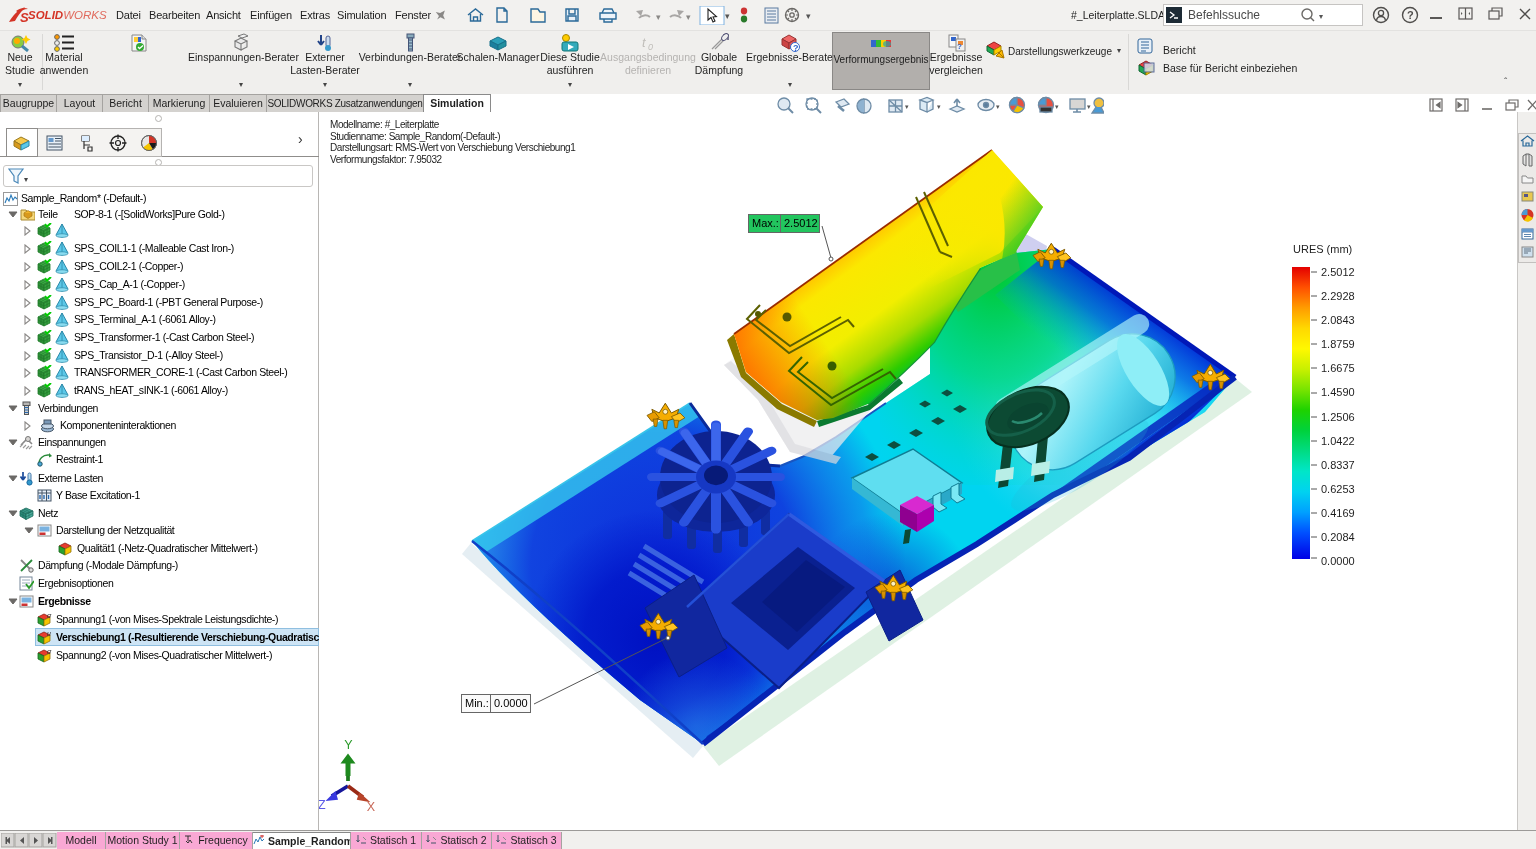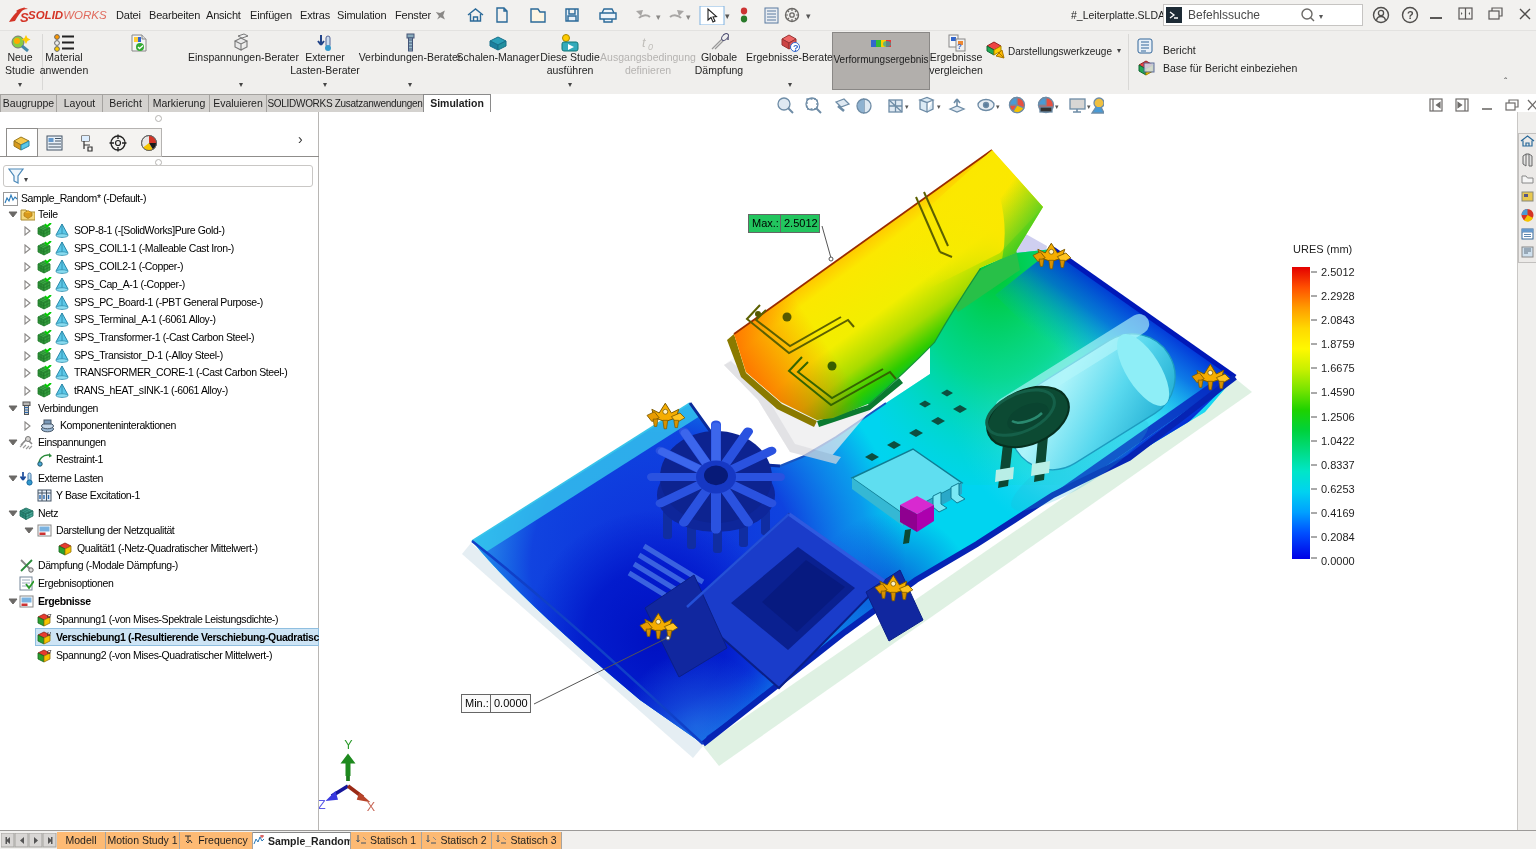--- a/index.html
+++ b/index.html
@@ -20,21 +20,21 @@
 .ttab.active{background:#fff;font-weight:bold;border-color:#8a8a8a;}
 
 #lpanel{position:absolute;left:0;top:112px;width:319px;height:718px;background:#fff;border-right:1px solid #b8b6b4;}
 .trow{position:absolute;left:0;height:18px;font-size:10.5px;letter-spacing:-0.4px;color:#000;white-space:nowrap;line-height:17px;}
 
 #gfx{position:absolute;left:319px;top:112px;width:1198px;height:718px;background:#fff;}
 
 #rpane{position:absolute;left:1517px;top:112px;width:19px;height:718px;background:#f0efed;border-left:1px solid #c9c7c5;}
 
 #bbar{position:absolute;left:0;top:830px;width:1536px;height:19px;background:#f1f0ee;border-top:1px solid #9c9a98;}
-.btab{position:absolute;top:1px;height:17px;background:#fdba74;border-right:1px solid #a5a3a0;font-size:10.5px;color:#1e1e1e;text-align:center;line-height:16px;white-space:nowrap;overflow:hidden;}
+.btab{position:absolute;top:1px;height:17px;background:#f9a8d4;border-right:1px solid #a5a3a0;font-size:10.5px;color:#1e1e1e;text-align:center;line-height:16px;white-space:nowrap;overflow:hidden;}
 </style></head>
 <body>
 <div id="app">
   <div id="titlebar">
     <svg class="abs" style="left:7px;top:5px" width="24" height="20" viewBox="0 0 24 20">
       <path d="M2 17 C6 10 11 5 18 2 C13 8 10 12 8 16 Z" fill="#d43426"></path>
       <path d="M9 6 C13 3 18 2 21 4 C17 4 14 6 12 8 Z" fill="#d43426"></path>
       <text x="13" y="17" font-family="Liberation Sans" font-size="13" font-weight="bold" font-style="italic" fill="#d43426">S</text>
     </svg>
     <span class="abs" style="left:28px;top:9px;font-size:11.5px;font-weight:bold;font-style:italic;color:#d43426">SOLID<span style="font-weight:normal;color:#e0695c">WORKS</span></span>
@@ -356,21 +356,21 @@
     <span class="trow" style="left:38px;top:94px;">Teile</span>
     <svg class="abs" style="left:24px;top:114px" width="8" height="10">
         <path d="M1 1 L6 5 L1 9 Z" fill="none" stroke="#8a8886" stroke-width="1.1"></path>
       </svg>
     <svg class="abs" style="left:37px;top:111px" width="15" height="15" viewBox="0 0 15 15">
         <use href="#t-mesh"></use>
       </svg>
     <svg class="abs" style="left:55px;top:111px" width="15" height="15" viewBox="0 0 15 15">
         <use href="#t-cone"></use>
       </svg>
-    <span class="trow" style="left:74px;top:110px;">SOP-8-1 (-[SolidWorks]Pure Gold-)</span>
+    <span class="trow" style="left:74px;top:94px;">SOP-8-1 (-[SolidWorks]Pure Gold-)</span>
     <svg class="abs" style="left:24px;top:132px" width="8" height="10">
         <path d="M1 1 L6 5 L1 9 Z" fill="none" stroke="#8a8886" stroke-width="1.1"></path>
       </svg>
     <svg class="abs" style="left:37px;top:129px" width="15" height="15" viewBox="0 0 15 15">
         <use href="#t-mesh"></use>
       </svg>
     <svg class="abs" style="left:55px;top:129px" width="15" height="15" viewBox="0 0 15 15">
         <use href="#t-cone"></use>
       </svg>
     <span class="trow" style="left:74px;top:128px;">SPS_COIL1-1 (-Malleable Cast Iron-)</span>
@@ -799,20 +799,26 @@
         <path d="M0 0 L-13 8" stroke="#16169a" stroke-width="3"></path>
         <path d="M-10 4 L-18 12 L-8 11 Z" fill="#3a3ae0"></path>
         <path d="M0 0 L12 9" stroke="#9a2a16" stroke-width="3"></path>
         <path d="M9 5 L18 13 L7 11 Z" fill="#b8442a"></path>
         <text x="-3" y="-30" font-size="10" fill="#2a9a2a">Y</text>
         <text x="-24" y="18" font-size="10" fill="#5a5ae8">Z</text>
         <text x="15" y="20" font-size="10" fill="#c86a5a">X</text>
       </g>
     </svg>
 
+    <div class="abs" style="left:11px;top:7px;font-size:10px;letter-spacing:-0.45px;color:#1e1e1e;line-height:11.5px">
+      Modellname: #_Leiterplatte<br>
+      Studienname: Sample_Random(-Default-)<br>
+      Darstellungsart: RMS-Wert von Verschiebung Verschiebung1<br>
+      Verformungsfaktor: 7.95032
+    </div>
 
     <div class="abs" style="left:429px;top:102px;width:72px;height:19px;background:#22c55e;border:1px solid #666;font-size:11px;line-height:17px"><span style="padding-left:3px">Max.:</span><span style="position:absolute;left:31px;top:0;bottom:0;border-left:1px solid #666;padding-left:3px">2.5012</span></div>
     <div class="abs" style="left:142px;top:582px;width:70px;height:19px;background:#fafafa;border:1px solid #666;font-size:11px;line-height:17px"><span style="padding-left:3px">Min.:</span><span style="position:absolute;left:28px;top:0;bottom:0;border-left:1px solid #666;padding-left:3px">0.0000</span></div>
 
     <div class="abs" style="left:974px;top:131px;font-size:11px;color:#1e1e1e">URES (mm)</div>
     <div class="abs" style="left:973px;top:155px;width:18px;height:292px;background:linear-gradient(to bottom,#e40000,#ff5000 7%,#ff9c00 14%,#ffd800 21%,#fff800 28%,#c8f000 35%,#78e400 42%,#1ed200 49%,#00d23c 56%,#00dc82 63%,#00e6c8 70%,#00d2f0 77%,#00a0ff 84%,#0050ff 91%,#0000e6 100%)"></div>
     <svg class="abs" style="left:992px;top:155px" width="10" height="295">
         <g stroke="#555">
           <line x1="0" y1="5" x2="6" y2="5"></line>
           <line x1="0" y1="29" x2="6" y2="29"></line>

